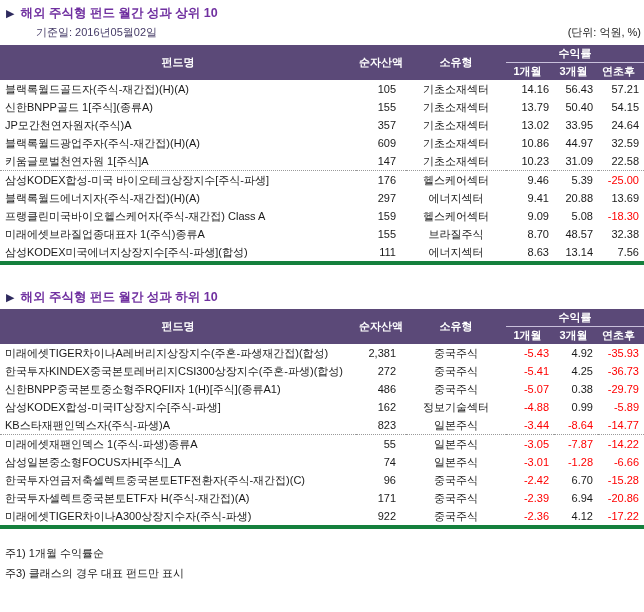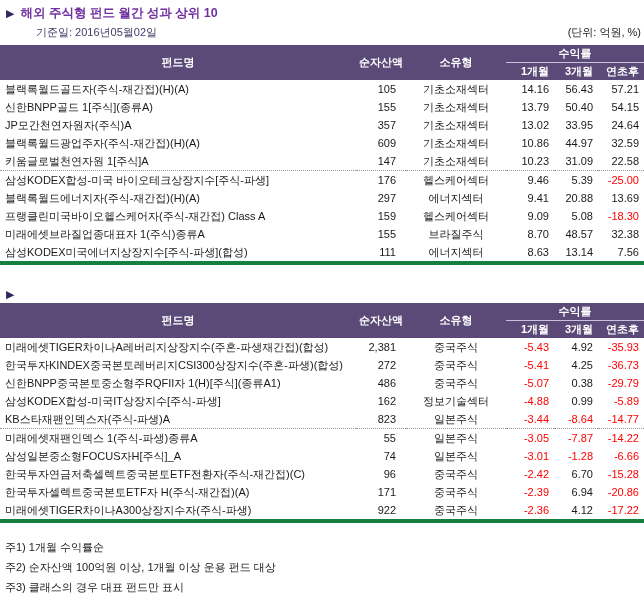--- a/index.html
+++ b/index.html
@@ -33,21 +33,21 @@
   col.c-m1{width:48px;}
   col.c-m3{width:44px;}
   col.c-ytd{width:46px;}
 
   thead th{
     background:var(--header-bg);color:#fff;font-weight:bold;
     font-size:11px;height:17px;padding:0;text-align:center;
     border:0;
   }
   thead th.th-returns{border-bottom:1px solid var(--subline-color);}
-  thead th.sub{text-align:right;padding-right:5px;font-weight:bold;}
+  thead th.sub{padding-right:5px;font-weight:bold;}
 
   tbody td{
     font-size:11px;height:18px;padding:0;border:0;
     white-space:nowrap;overflow:hidden;
   }
   td.td-fund{text-align:left;padding-left:5px;}
   td.td-nav{text-align:right;padding-right:10px;}
   td.td-type{text-align:center;}
   td.td-num{text-align:right;padding-right:5px;}
   td.neg{color:var(--neg-color);}
@@ -176,20 +176,21 @@
           <td class="td-type">에너지섹터</td>
           <td class="td-num">8.63</td>
           <td class="td-num">13.14</td>
           <td class="td-num">7.56</td>
         </tr>
       </tbody>
   </table>
 
   <div class="title-row second">
     <span class="marker">▶</span>
+    <span>해외 주식형 펀드 월간 성과 하위 10</span>
   </div>
 
   <table>
     <colgroup>
       <col class="c-fund">
         <col class="c-nav">
         <col class="c-type">
       <col class="c-m1">
         <col class="c-m3">
         <col class="c-ytd">
@@ -287,17 +288,16 @@
           <td class="td-num neg">-2.36</td>
           <td class="td-num">4.12</td>
           <td class="td-num neg">-17.22</td>
         </tr>
       </tbody>
   </table>
 
 
   <div class="footnotes">
     <div>주1) 1개월 수익률순</div>
-    <div>주2) 순자산액 100억원 이상, 1개월 이상 운용 펀드 대상</div>
     <div>주3) 클래스의 경우 대표 펀드만 표시</div>
   </div>
 
 </div>
 
 </body></html>

